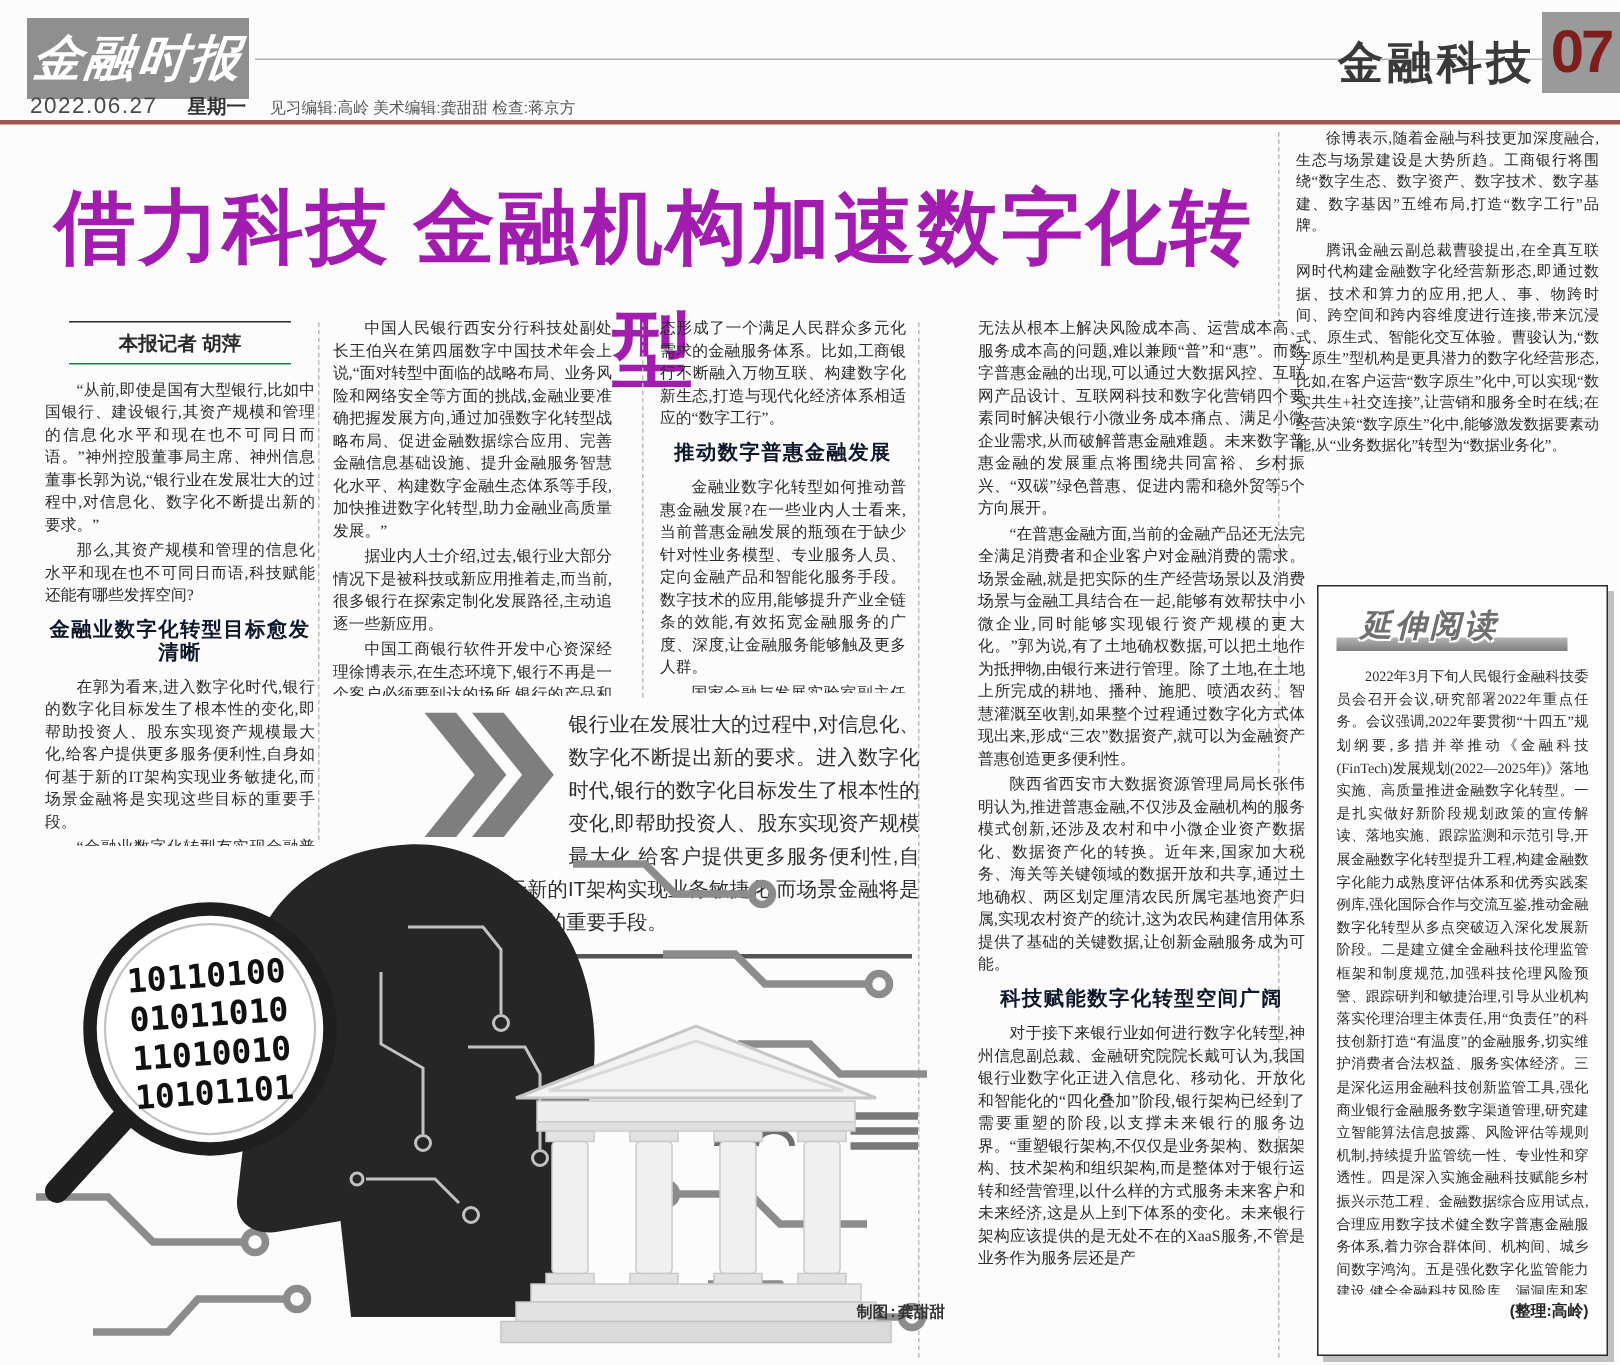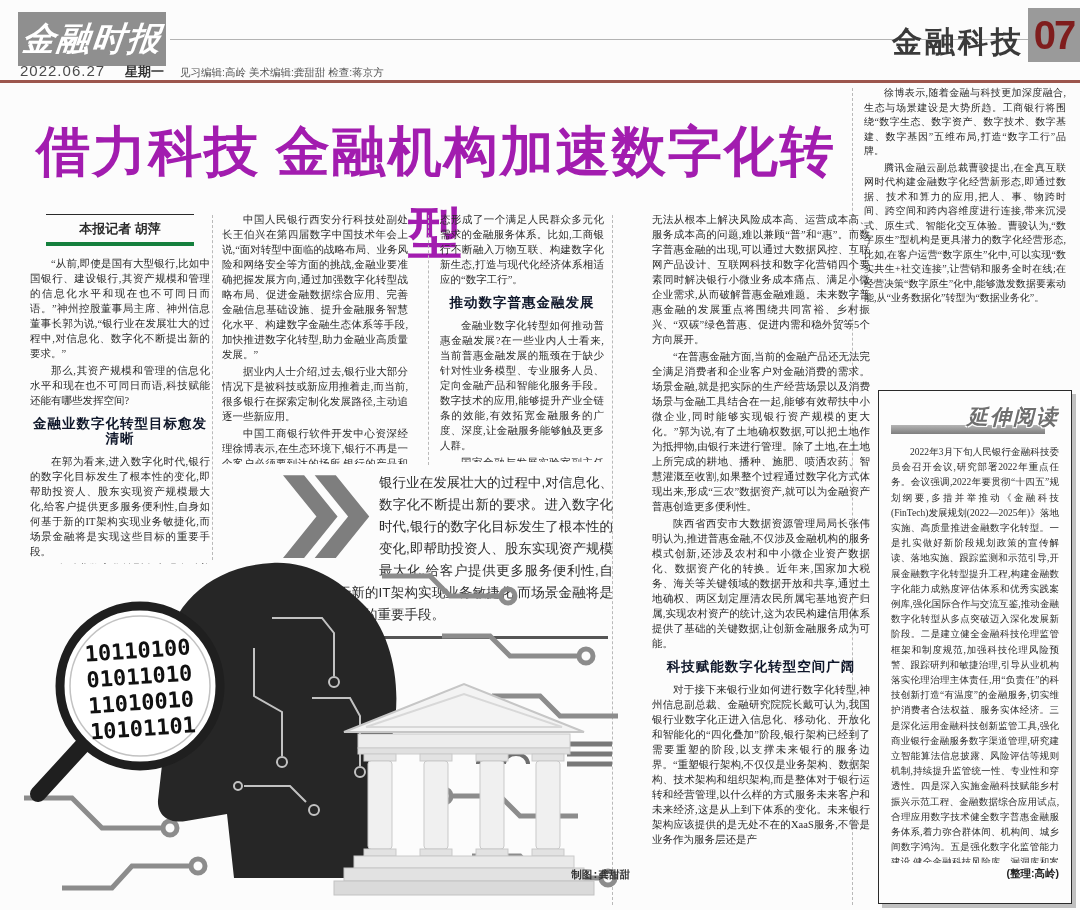--- a/index.html
+++ b/index.html
@@ -20,21 +20,21 @@
   .date-row{position:absolute;left:20px;top:62px;display:flex;align-items:baseline;white-space:nowrap;}
   .date-row .date{font-size:15px;color:#4a4a4a;letter-spacing:1px;}
   .date-row .weekday{font-size:13px;font-weight:bold;color:#333;margin-left:20px;}
   .date-row .editors{font-size:10.5px;color:#555;margin-left:16px;}
   .red-rule{position:absolute;left:0;top:80px;width:1080px;height:3px;background:#9c564d;}
 
   
   .headline{position:absolute;left:30px;top:112px;width:812px;text-align:center;
             font-family:"Liberation Serif",serif;font-weight:900;font-size:54px;color:#a21caf;
             letter-spacing:2px;line-height:1.5;}
-  .byline{border-top:1px solid #2a2a2a;border-bottom:4px solid #15803d;width:82%;
+  .byline{border-top:1px solid #2a2a2a;border-bottom:1px solid #15803d;width:82%;
           margin:2px auto 10px auto;padding:6px 0;text-align:center;font-weight:bold;
           font-size:13px;font-family:"Liberation Sans",sans-serif;}
 
   
   .col{position:absolute;text-align:justify;overflow:hidden;
        font-family:"Liberation Serif",serif;font-size:10.5px;line-height:15px;color:#2b2b2b;}
   .col p{margin:0 0 2px 0;text-indent:2em;}
   .col p.cont{text-indent:0;}
   .col h3{margin:9px 0 7px 0;text-align:center;font-family:Liberation Mono, monospace;
           font-size:13.5px;color:#0f172a;letter-spacing:1px;}
@@ -59,21 +59,21 @@
 
   
   .illus{position:absolute;left:22px;top:548px;width:600px;height:360px;}
   .caption{position:absolute;left:520px;top:868px;width:110px;text-align:right;
            font-size:10.5px;font-weight:bold;color:#333;font-family:Liberation Mono, monospace;}
 
   
   .sidebar-box{position:absolute;left:878px;top:390px;width:194px;height:514px;background:#fdfdfd;
                border:1px solid #2a2a2a;box-shadow:4px 4px 0 rgba(120,120,120,.45);
                box-sizing:border-box;padding:12px 12px 10px 12px;overflow:hidden;}
-  .sidebar-title{position:relative;height:34px;margin-bottom:8px;text-align:right;}
+  .sidebar-title{position:relative;height:34px;margin-bottom:8px;}
   .sidebar-title .bar{position:absolute;left:0;right:14px;bottom:3px;height:9px;
                       background:linear-gradient(#b5b5b5,#7e7e7e);}
   .sidebar-title .txt{position:relative;z-index:1;font-style:italic;font-weight:bold;font-size:21px;
                       color:#6f6f6f;padding-left:16px;letter-spacing:2px;
                       text-shadow:1px 1px 0 #fff,-1px -1px 0 #fff,1px -1px 0 #fff,-1px 1px 0 #fff;}
   .sidebar-text{font-family:"Liberation Serif",serif;font-size:9.5px;line-height:15.2px;
                 color:#2c2c2c;text-align:justify;text-indent:2em;height:418px;overflow:hidden;}
   .sidebar-credit{text-align:right;font-weight:bold;font-size:10.5px;margin-top:4px;
                   font-family:"Liberation Sans",sans-serif;color:#222;}
 </style>

